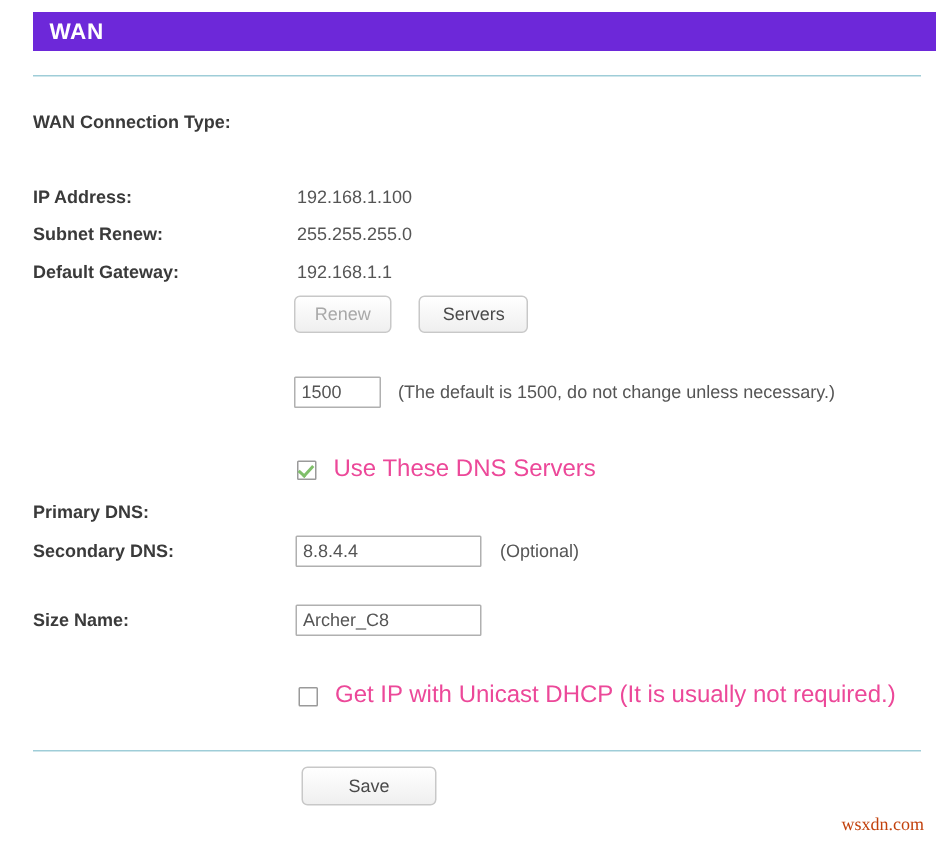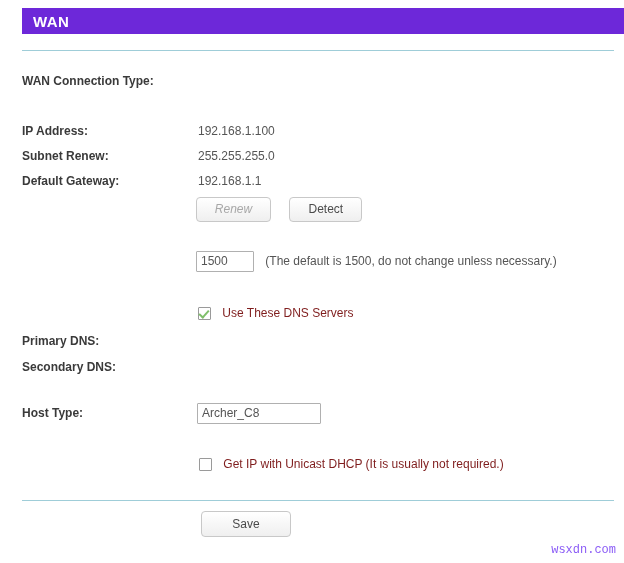--- a/index.html
+++ b/index.html
@@ -192,42 +192,42 @@
     position: absolute;
     left: 2px;
     top: 0px;
     width: 4px;
     height: 8px;
     border: solid #7fbf6a;
     border-width: 0 2px 2px 0;
     transform: rotate(42deg);
   }
   .cb-label {
-    font-size: 12px;
-    color: #7f1d1d;
+    font-size: 16px;
+    color: #ec4899;
     margin-left: 8px;
     vertical-align: middle;
     white-space: nowrap;
   }
 
   .save-btn {
     position: absolute;
     left: 201px;
     top: 511px;
     width: 90px;
     height: 26px;
   }
 
   .watermark {
     position: absolute;
     right: 8px;
     bottom: 6px;
-    color: #8b5cf6;
-    font-size: 12px;
-    font-family: Liberation Mono, monospace;
+    color: #c2410c;
+    font-size: 12px;
+    font-family: Liberation Serif, serif;
   }
 </style>
 </head>
 <body>
 
 <div class="page-header">
   <span class="page-header-title">WAN</span>
 </div>
 
 <div class="divider-top"></div>
@@ -248,22 +248,22 @@
     <span class="value-text">255.255.255.0</span>
   </div>
 
   <div class="row" style="top:122px; height:18px;">
     <span class="label">Default Gateway:</span>
     <span class="value-text">192.168.1.1</span>
   </div>
 
   <div class="row" style="top:145px; height:28px;">
     <span class="field">
-      <span class="btn disabled" style="width:75px;font-style:italic;">Renew</span>
-      <span class="btn" style="width:73px; margin-left:15px;">Detect</span>
+      <span class="btn disabled" style="width:65px;">Renew</span>
+      <span class="btn" style="width:73px; margin-left:15px;">Servers</span>
     </span>
   </div>
 
   <div class="row" style="top:199px; height:24px;">
     <span class="field">
       <input class="txt" type="text" style="width: 58px; vertical-align: middle;" value="1500">
       <span class="note" style="margin-left:8px; vertical-align:middle;">(The default is 1500, do not change unless necessary.)</span>
     </span>
   </div>
 
@@ -273,24 +273,28 @@
       <span class="cb-label">Use These DNS Servers</span>
     </span>
   </div>
 
   <div class="row" style="top:279px; height:24px;">
     <span class="label">Primary DNS:</span>
   </div>
 
   <div class="row" style="top:305px; height:24px;">
     <span class="label">Secondary DNS:</span>
+    <span class="field" style="left:197px;">
+      <input class="txt" type="text" style="width: 124px; vertical-align: middle;" value="8.8.4.4">
+      <span class="note" style="margin-left:9px; vertical-align:middle;">(Optional)</span>
+    </span>
   </div>
 
   <div class="row" style="top:351px; height:24px;">
-    <span class="label">Host Type:</span>
+    <span class="label">Size Name:</span>
     <span class="field" style="left:197px;">
       <input class="txt" type="text" style="width: 124px; vertical-align: middle;" value="Archer_C8">
     </span>
   </div>
 
   <div class="row" style="top:404px; height:20px;">
     <span class="field" style="left:199px;text-align:center;">
       <span class="cbox"></span>
       <span class="cb-label">Get IP with Unicast DHCP (It is usually not required.)</span>
     </span>

